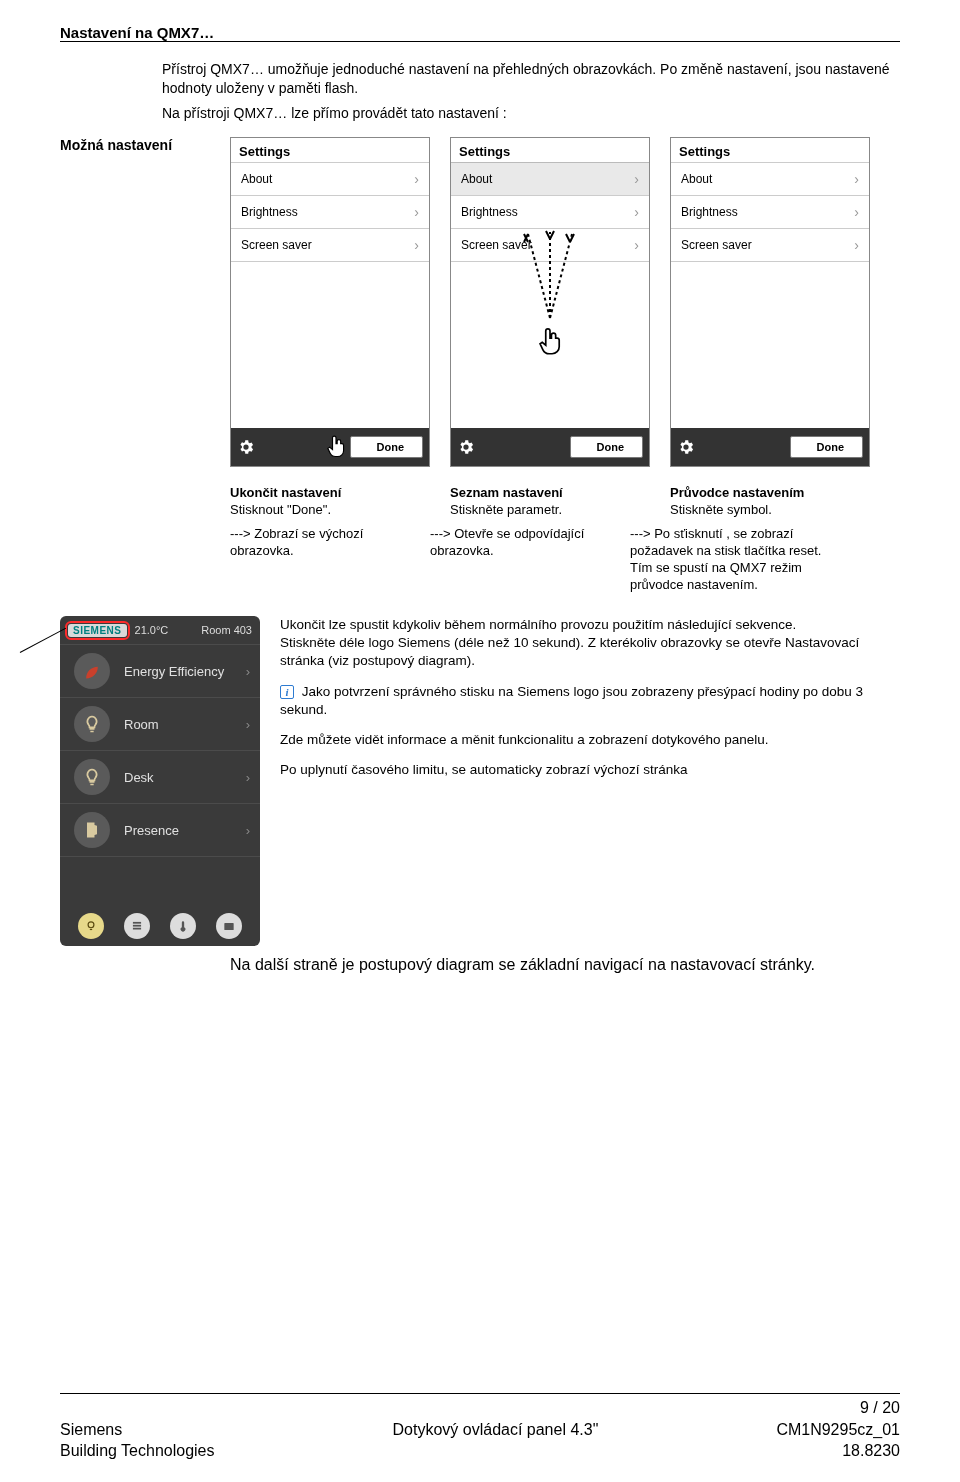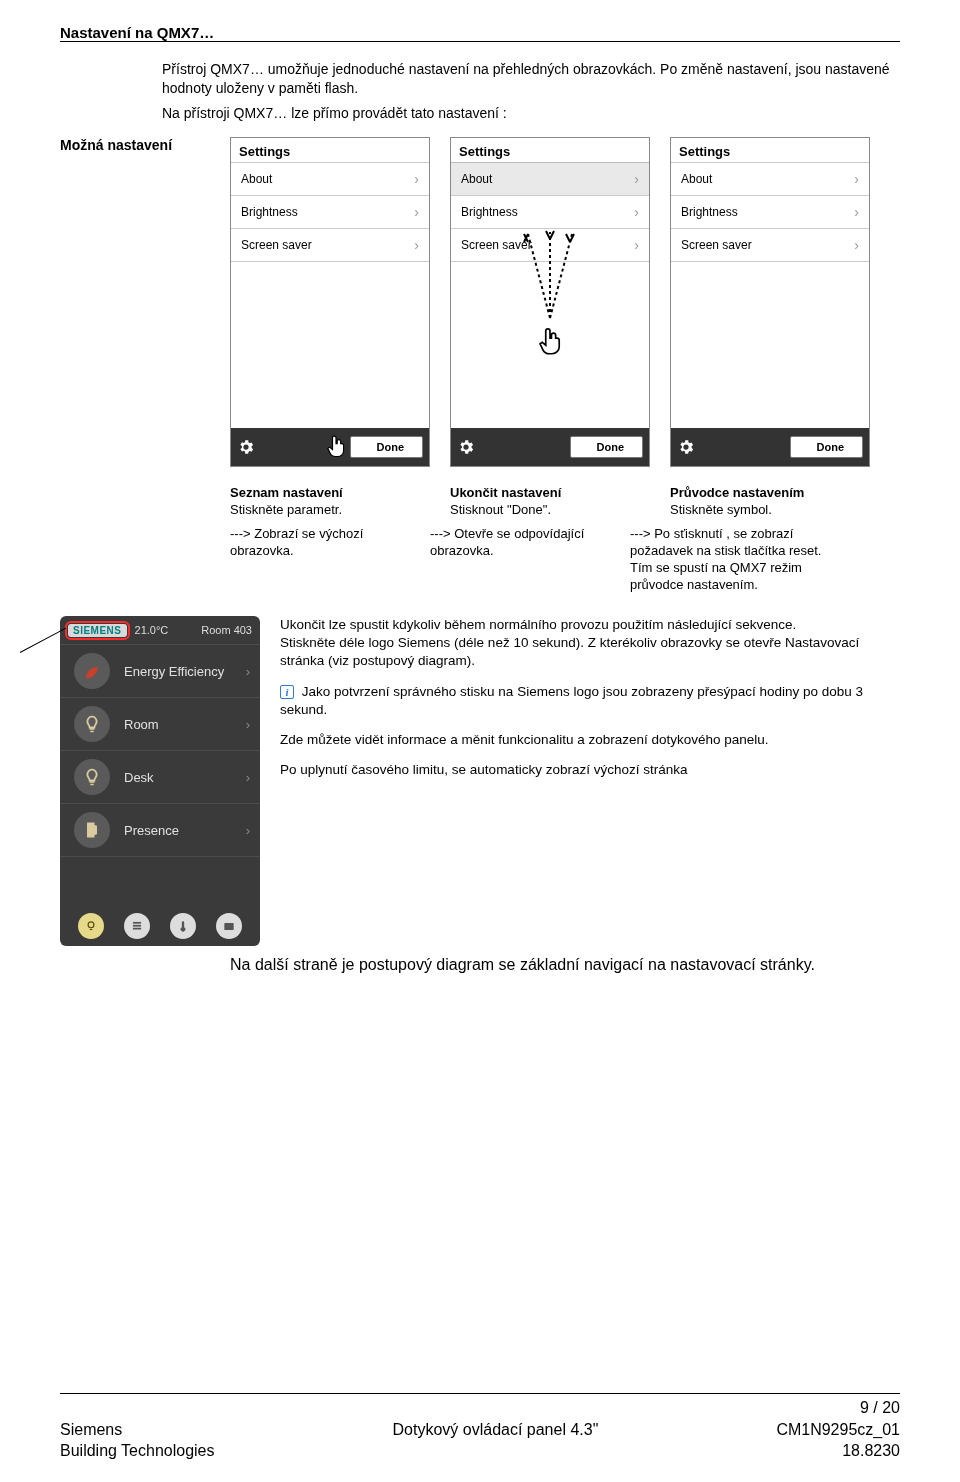--- a/index.html
+++ b/index.html
@@ -245,26 +245,26 @@
             </svg>
           <div class="done-btn">Done</div>
         </div>
       </div>
 
     </div>
   </div>
 
   <div class="captions-row">
     <div class="cap-col">
+      <div class="bold">Ukončit nastavení</div>
+      <div>Stisknout "Done".</div>
+    </div>
+    <div class="cap-col">
       <div class="bold">Seznam nastavení</div>
       <div>Stiskněte parametr.</div>
-    </div>
-    <div class="cap-col">
-      <div class="bold">Ukončit nastavení</div>
-      <div>Stisknout "Done".</div>
     </div>
     <div class="cap-col">
       <div class="bold">Průvodce nastavením</div>
       <div>Stiskněte symbol.</div>
     </div>
   </div>
 
   <div class="captions-row2">
     <div class="cap-col">---&gt; Zobrazí se výchozí obrazovka.</div>
     <div class="cap-col">---&gt; Otevře se odpovídající obrazovka.</div>

